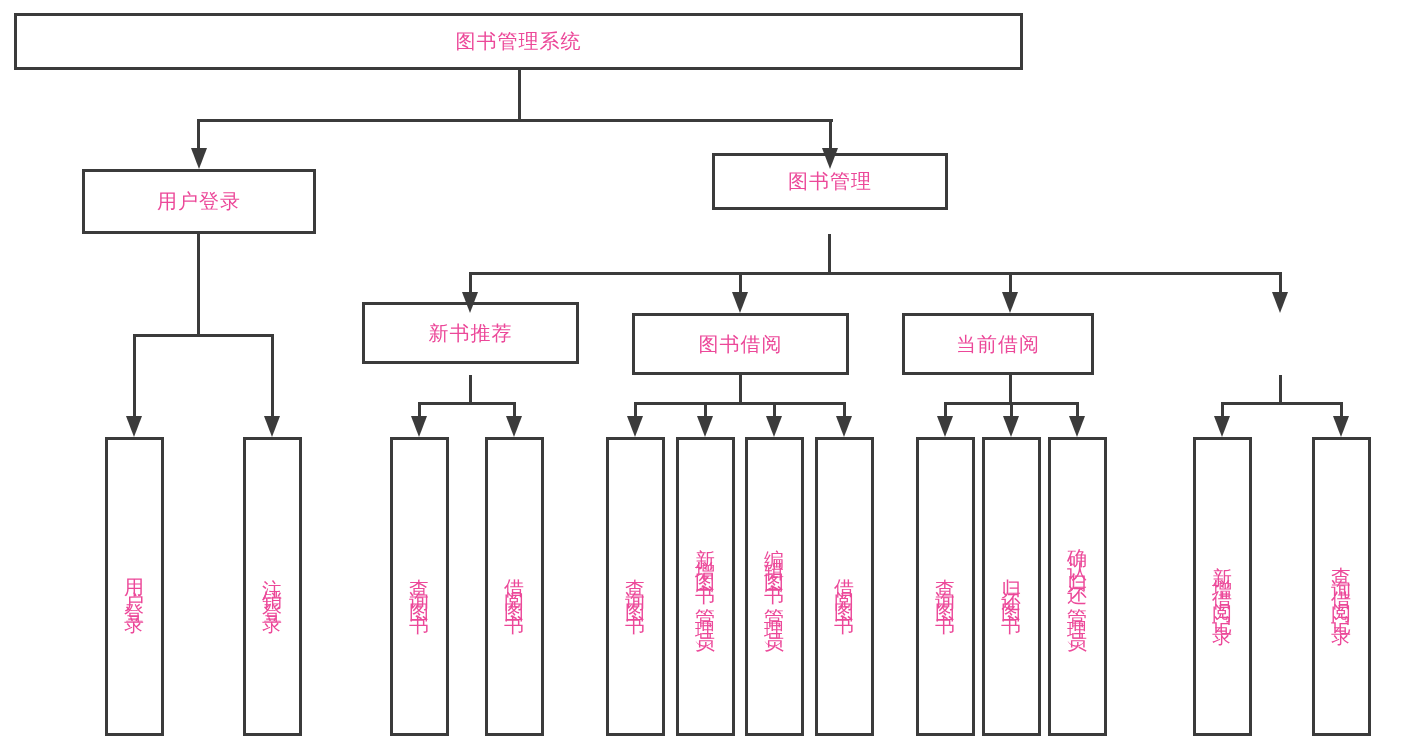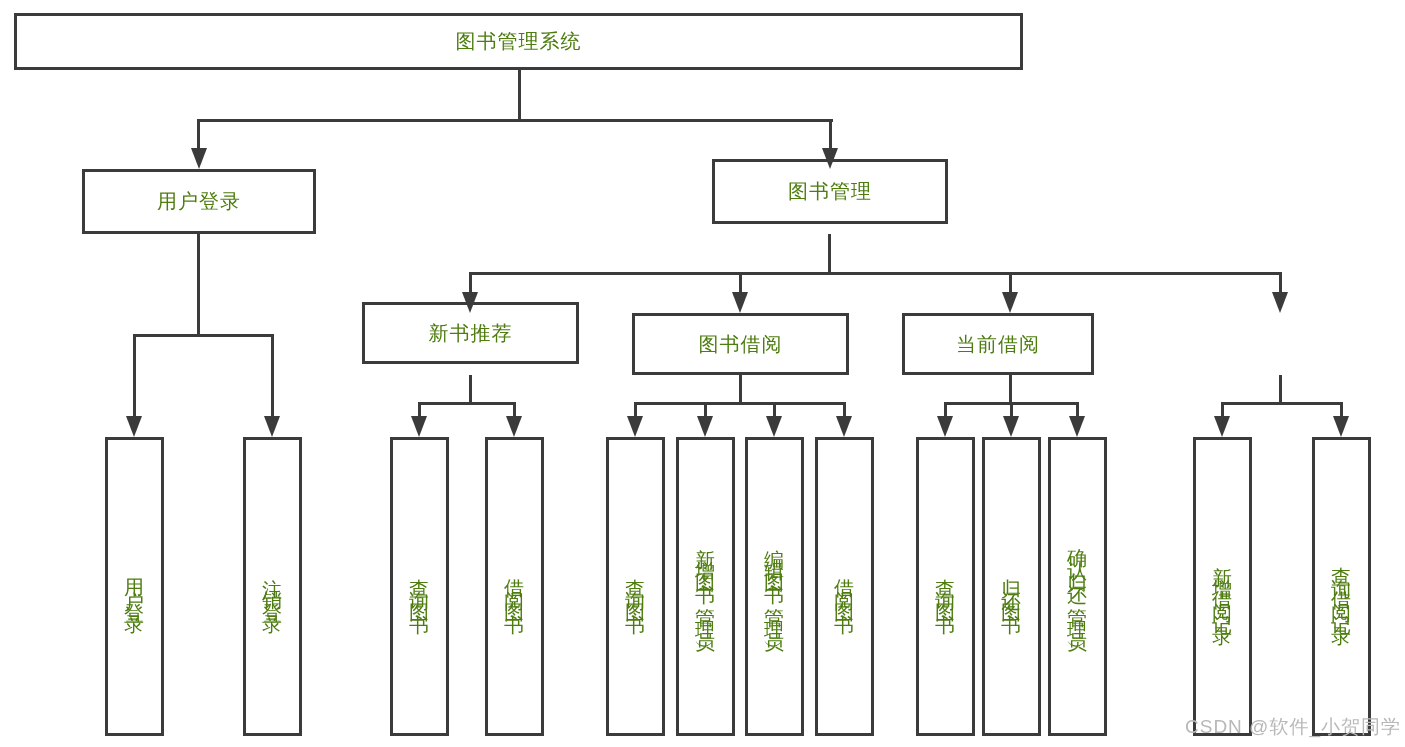--- a/index.html
+++ b/index.html
@@ -9,21 +9,21 @@
     font-family:"Liberation Sans","DejaVu Sans",sans-serif;
     position:relative;overflow:hidden;
   }
   #diagram{position:absolute;left:0;top:0;width:1405px;height:747px;}
   .box{
     position:absolute;
     box-sizing:border-box;
     border:3px solid #3b3b3b;
     background:#ffffff;
     display:flex;align-items:center;justify-content:center;
-    color:#4d7c0f;
+    color:#ec4899;
     font-size:20px;
     letter-spacing:1px;
     text-align:center;
   }
   .box.v span{
     writing-mode:vertical-rl;
     text-orientation:mixed;
     letter-spacing:12px;
     line-height:1;
     white-space:nowrap;
@@ -42,21 +42,21 @@
   }
 </style>
 </head>
 <body>
 
 <div id="diagram">
 
   <div class="box" style="left:14px;top:13px;width:1009px;height:57px">图书管理系统</div>
 
   <div class="box" style="left:82px;top:169px;width:234px;height:65px">用户登录</div>
-  <div class="box" style="left:712px;top:159px;width:236px;height:65px">图书管理</div>
+  <div class="box" style="left:712px;top:153px;width:236px;height:57px">图书管理</div>
 
   <div class="box" style="left:362px;top:302px;width:217px;height:62px">新书推荐</div>
   <div class="box" style="left:632px;top:313px;width:217px;height:62px">图书借阅</div>
   <div class="box" style="left:902px;top:313px;width:192px;height:62px">当前借阅</div>
 
   <div class="box v" style="left:105px;top:437px;width:59px;height:299px">
     <span>用户登录</span>
     </div>
   <div class="box v" style="left:243px;top:437px;width:59px;height:299px">
     <span>注销登录</span>
@@ -158,14 +158,13 @@
   <div class="arrow" style="left:766px;top:416px"></div>
   <div class="arrow" style="left:836px;top:416px"></div>
 
   <div class="arrow" style="left:937px;top:416px"></div>
   <div class="arrow" style="left:1003px;top:416px"></div>
   <div class="arrow" style="left:1069px;top:416px"></div>
 
   <div class="arrow" style="left:1214px;top:416px"></div>
   <div class="arrow" style="left:1333px;top:416px"></div>
 
-  <div class="watermark">CSDN @软件_小贺同学</div>
 </div>
 
 </body></html>

